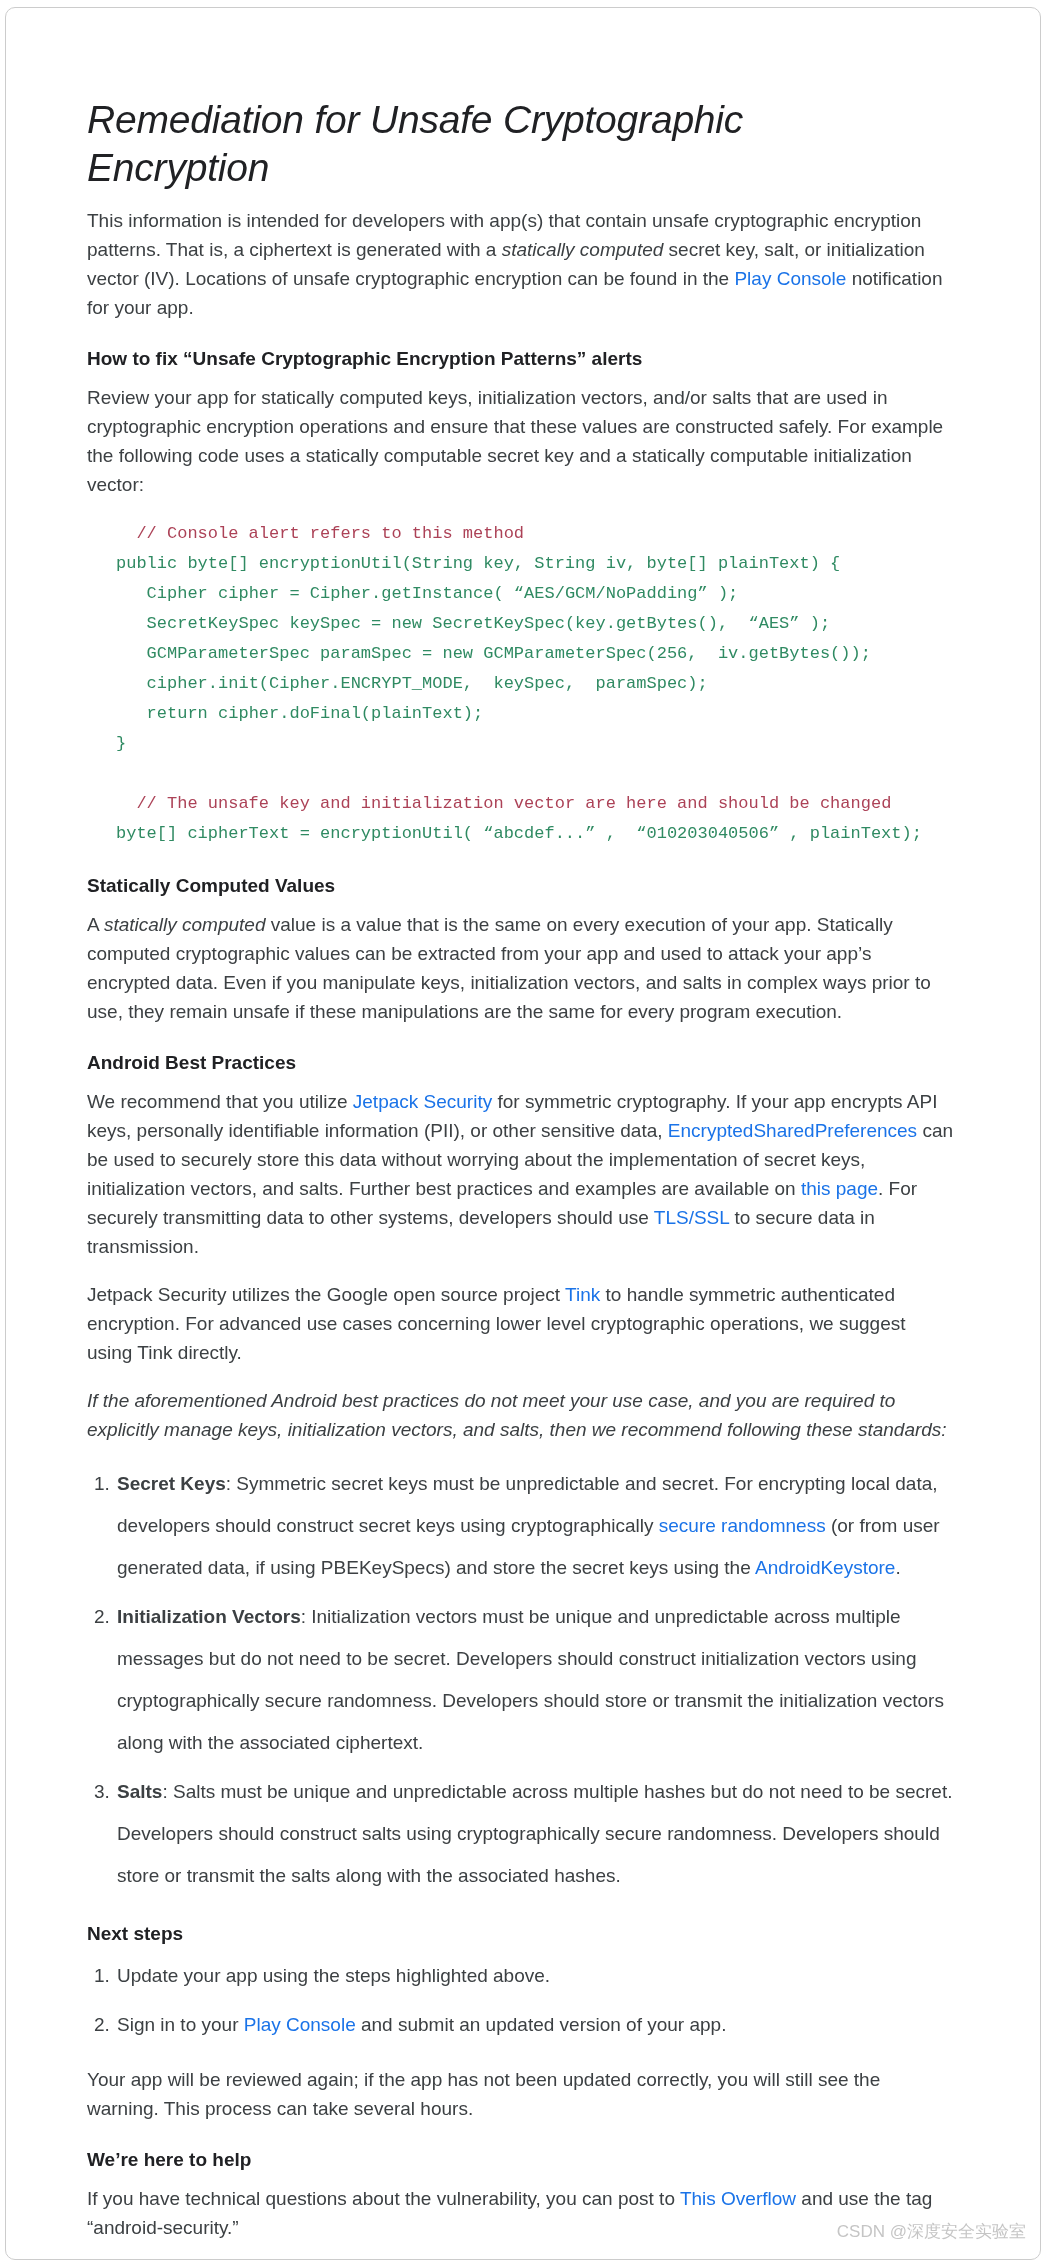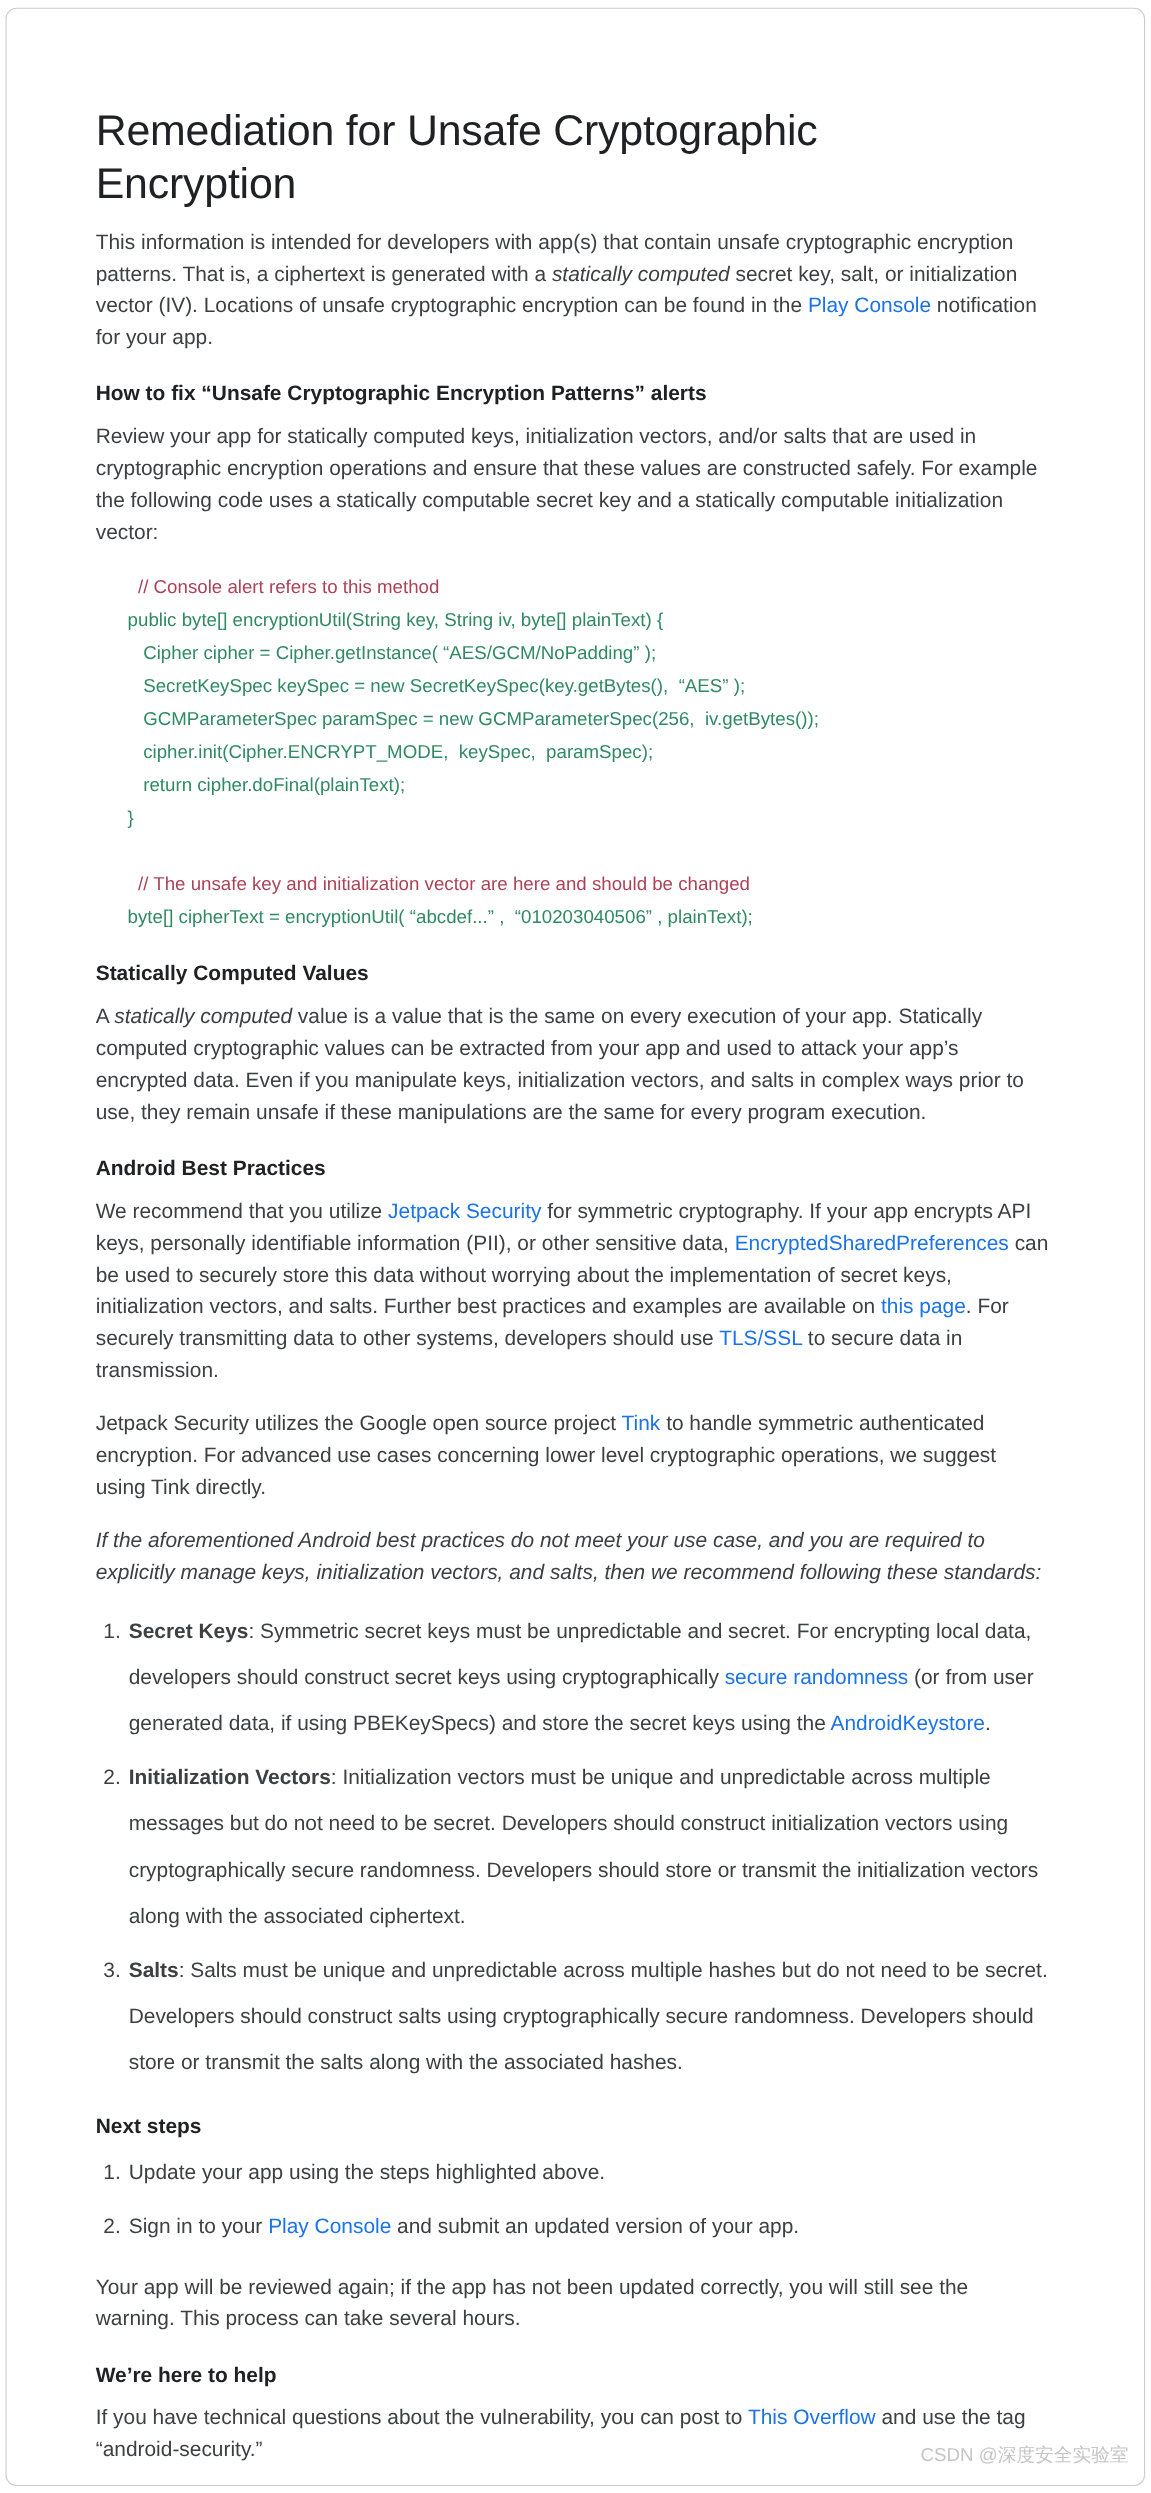--- a/index.html
+++ b/index.html
@@ -4,30 +4,30 @@
 <style>
   html,body{margin:0;padding:0;background:#fff;}
   body{font-family:"Liberation Sans","DejaVu Sans",sans-serif;width:1046px;}
   .card{
     position:relative;margin:7px 5px 3px;height:2253px;box-sizing:border-box;
     background:#fff;border:1px solid var(--border,#cccccc);border-radius:10px;overflow:hidden;
   }
   .content{padding:88px 0 0 81px;width:868px;}
   h1{
     font-size:39px;line-height:48px;font-weight:400;color:var(--heading,#202124);
-    margin:0 0 14px;max-width:700px;letter-spacing:-0.2px;
+    margin:0 0 14px;max-width:700px;letter-spacing:-0.2px;font-style:italic;
   }
   .para{font-size:19px;line-height:29px;color:var(--text,#3c4043);margin:10px 0 19px;}
   h2{font-size:19px;line-height:29px;font-weight:700;color:var(--heading,#202124);margin:22px 0 7px;}
   .it{font-style:italic;}
   .bd{font-weight:700;}
   .link{color:var(--link,#1a73e8);text-decoration:none;cursor:pointer;}
   .code-block{
     margin:20px 0 16px;padding-left:29px;
-    font-family:Liberation Sans, sans-serif;font-size:17px;
+    font-family:Liberation Mono, monospace;font-size:17px;
   }
   .code-line{line-height:30px;min-height:30px;white-space:pre-wrap;color:var(--code,#2f8a62);}
   .code-line.comment{color:var(--comment,#ac4257);}
   ol{margin:0 0 19px;padding-left:28px;font-size:19px;line-height:42px;color:var(--text,#3c4043);}
   li{margin-bottom:7px;padding-left:2px;}
   .feedback{display:flex;align-items:center;margin-top:26px;cursor:pointer;width:max-content;}
   .feedback-label{font-size:15px;color:var(--text,#3c4043);}
   .watermark{
     position:absolute;right:14px;bottom:16px;font-size:17px;
     color:var(--watermark,#c5c5c5);font-family:"Liberation Sans",sans-serif;

